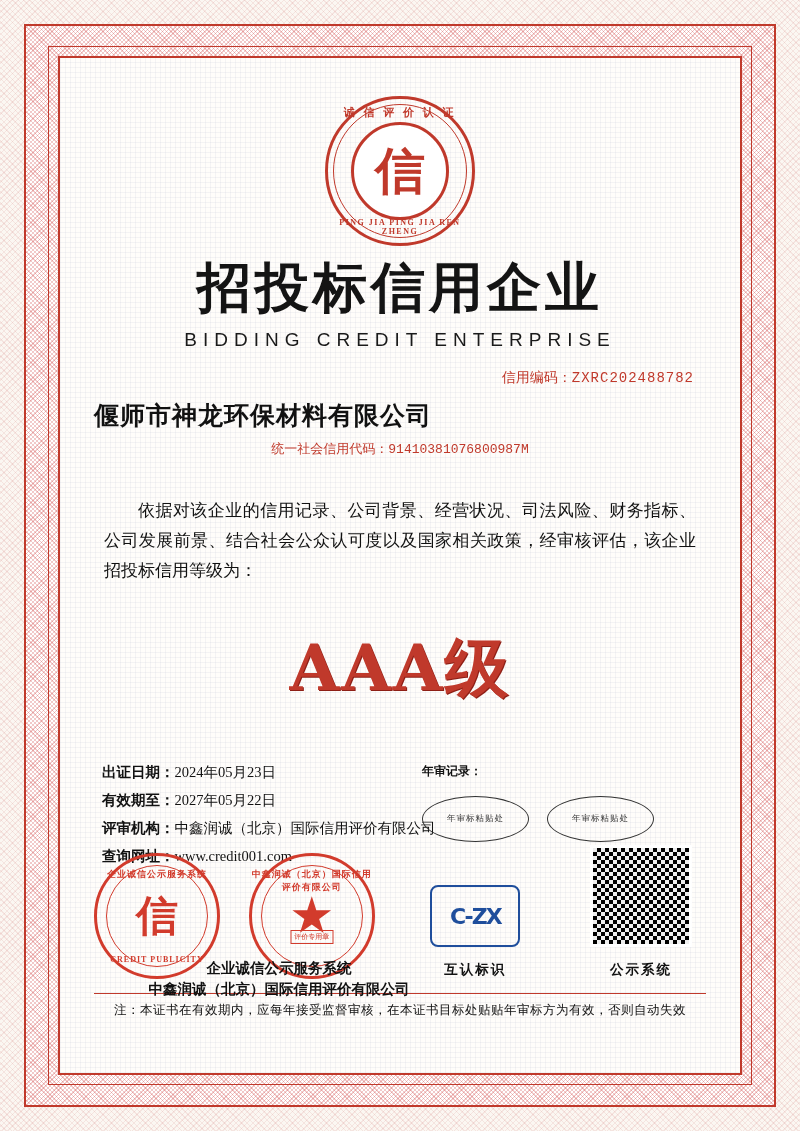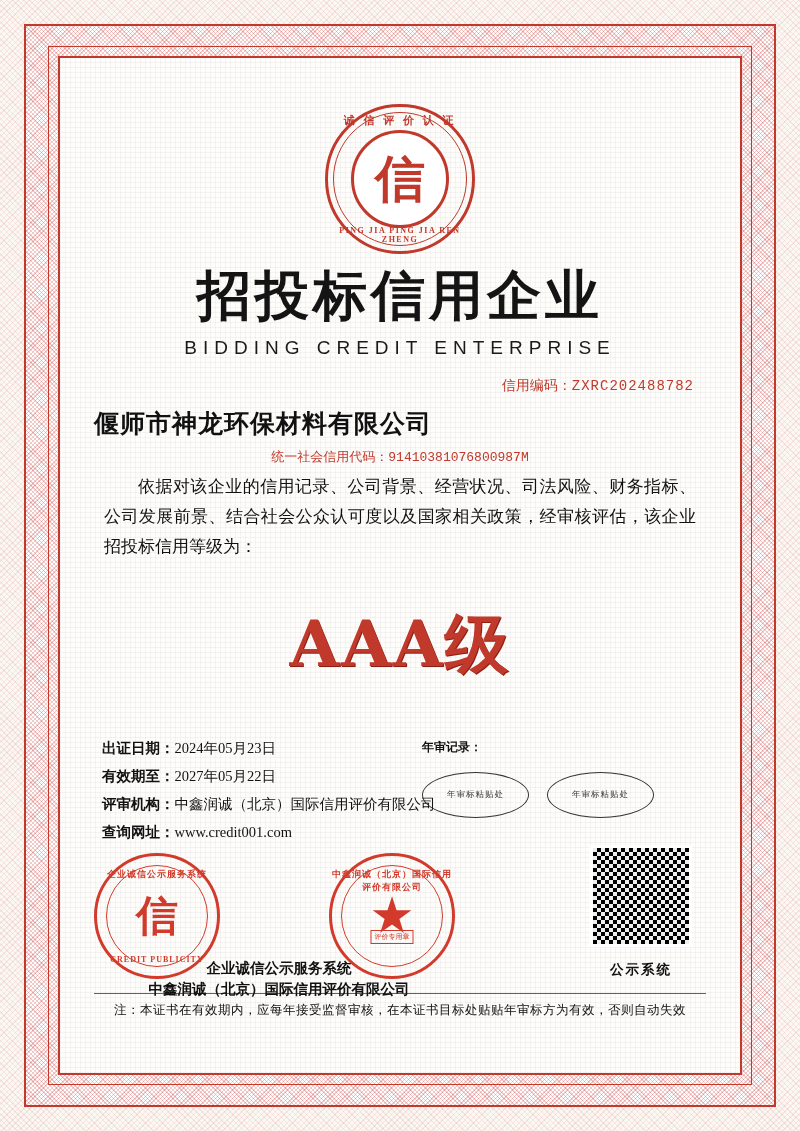--- a/index.html
+++ b/index.html
@@ -34,21 +34,21 @@
   .frame-inner{
     position:absolute;left:58px;top:56px;right:58px;bottom:56px;
     border:2px solid #c0392b;
     background:
       repeating-linear-gradient(0deg, rgba(170,175,200,.13) 0 1px, rgba(255,255,255,0) 1px 5px),
       repeating-linear-gradient(90deg, rgba(170,175,200,.13) 0 1px, rgba(255,255,255,0) 1px 5px),
       #fffdfa;
   }
   .content{
     position:absolute;left:58px;top:56px;right:58px;bottom:56px;
-    padding:8px 36px;
+    padding:0 36px;
     box-sizing:border-box;
   }
 
   
   .emblem{
     width:150px;height:150px;margin:40px auto 6px auto;position:relative;
   }
   .emblem .ring{
     position:absolute;inset:0;border-radius:50%;
     border:3px solid #c0392b;
@@ -116,21 +116,21 @@
   .uscc{
     text-align:center;
     color:#c0392b;
     font-size:13px;
     margin-top:8px;
     font-family:"Liberation Sans", sans-serif;
   }
   .uscc .uscc-val{font-family:"Liberation Mono", monospace;margin-top:30px;}
 
   .body-text{
-    margin:6px 10px 0 10px;
+    margin:38px 10px 0 10px;
     font-size:17px;
     line-height:1.75;
     color:#111;
     text-align:justify;
     text-indent:2em;
     font-family:"DejaVu Sans", sans-serif;
   }
 
   .grade{
     text-align:center;
@@ -316,20 +316,24 @@
           <div class="arc bot">CREDIT PUBLICITY</div>
         </div>
 
         <div class="seal" style="margin-left:-12px;">
           <div class="inner-ring"></div>
           <div class="arc top">中鑫润诚（北京）国际信用评价有限公司</div>
           <div class="star">★</div>
           <div class="sub">评价专用章</div>
         </div>
 
+        <div class="mark-block">
+          <div class="mark-logo">C-ZX</div>
+          <div class="mark-cap">互认标识</div>
+        </div>
 
         <div class="qr-block">
           <div class="qr"></div>
           <div class="mark-cap">公示系统</div>
         </div>
 
         <div class="seal-text">
           <div>企业诚信公示服务系统</div>
           <div>中鑫润诚（北京）国际信用评价有限公司</div>
         </div>

